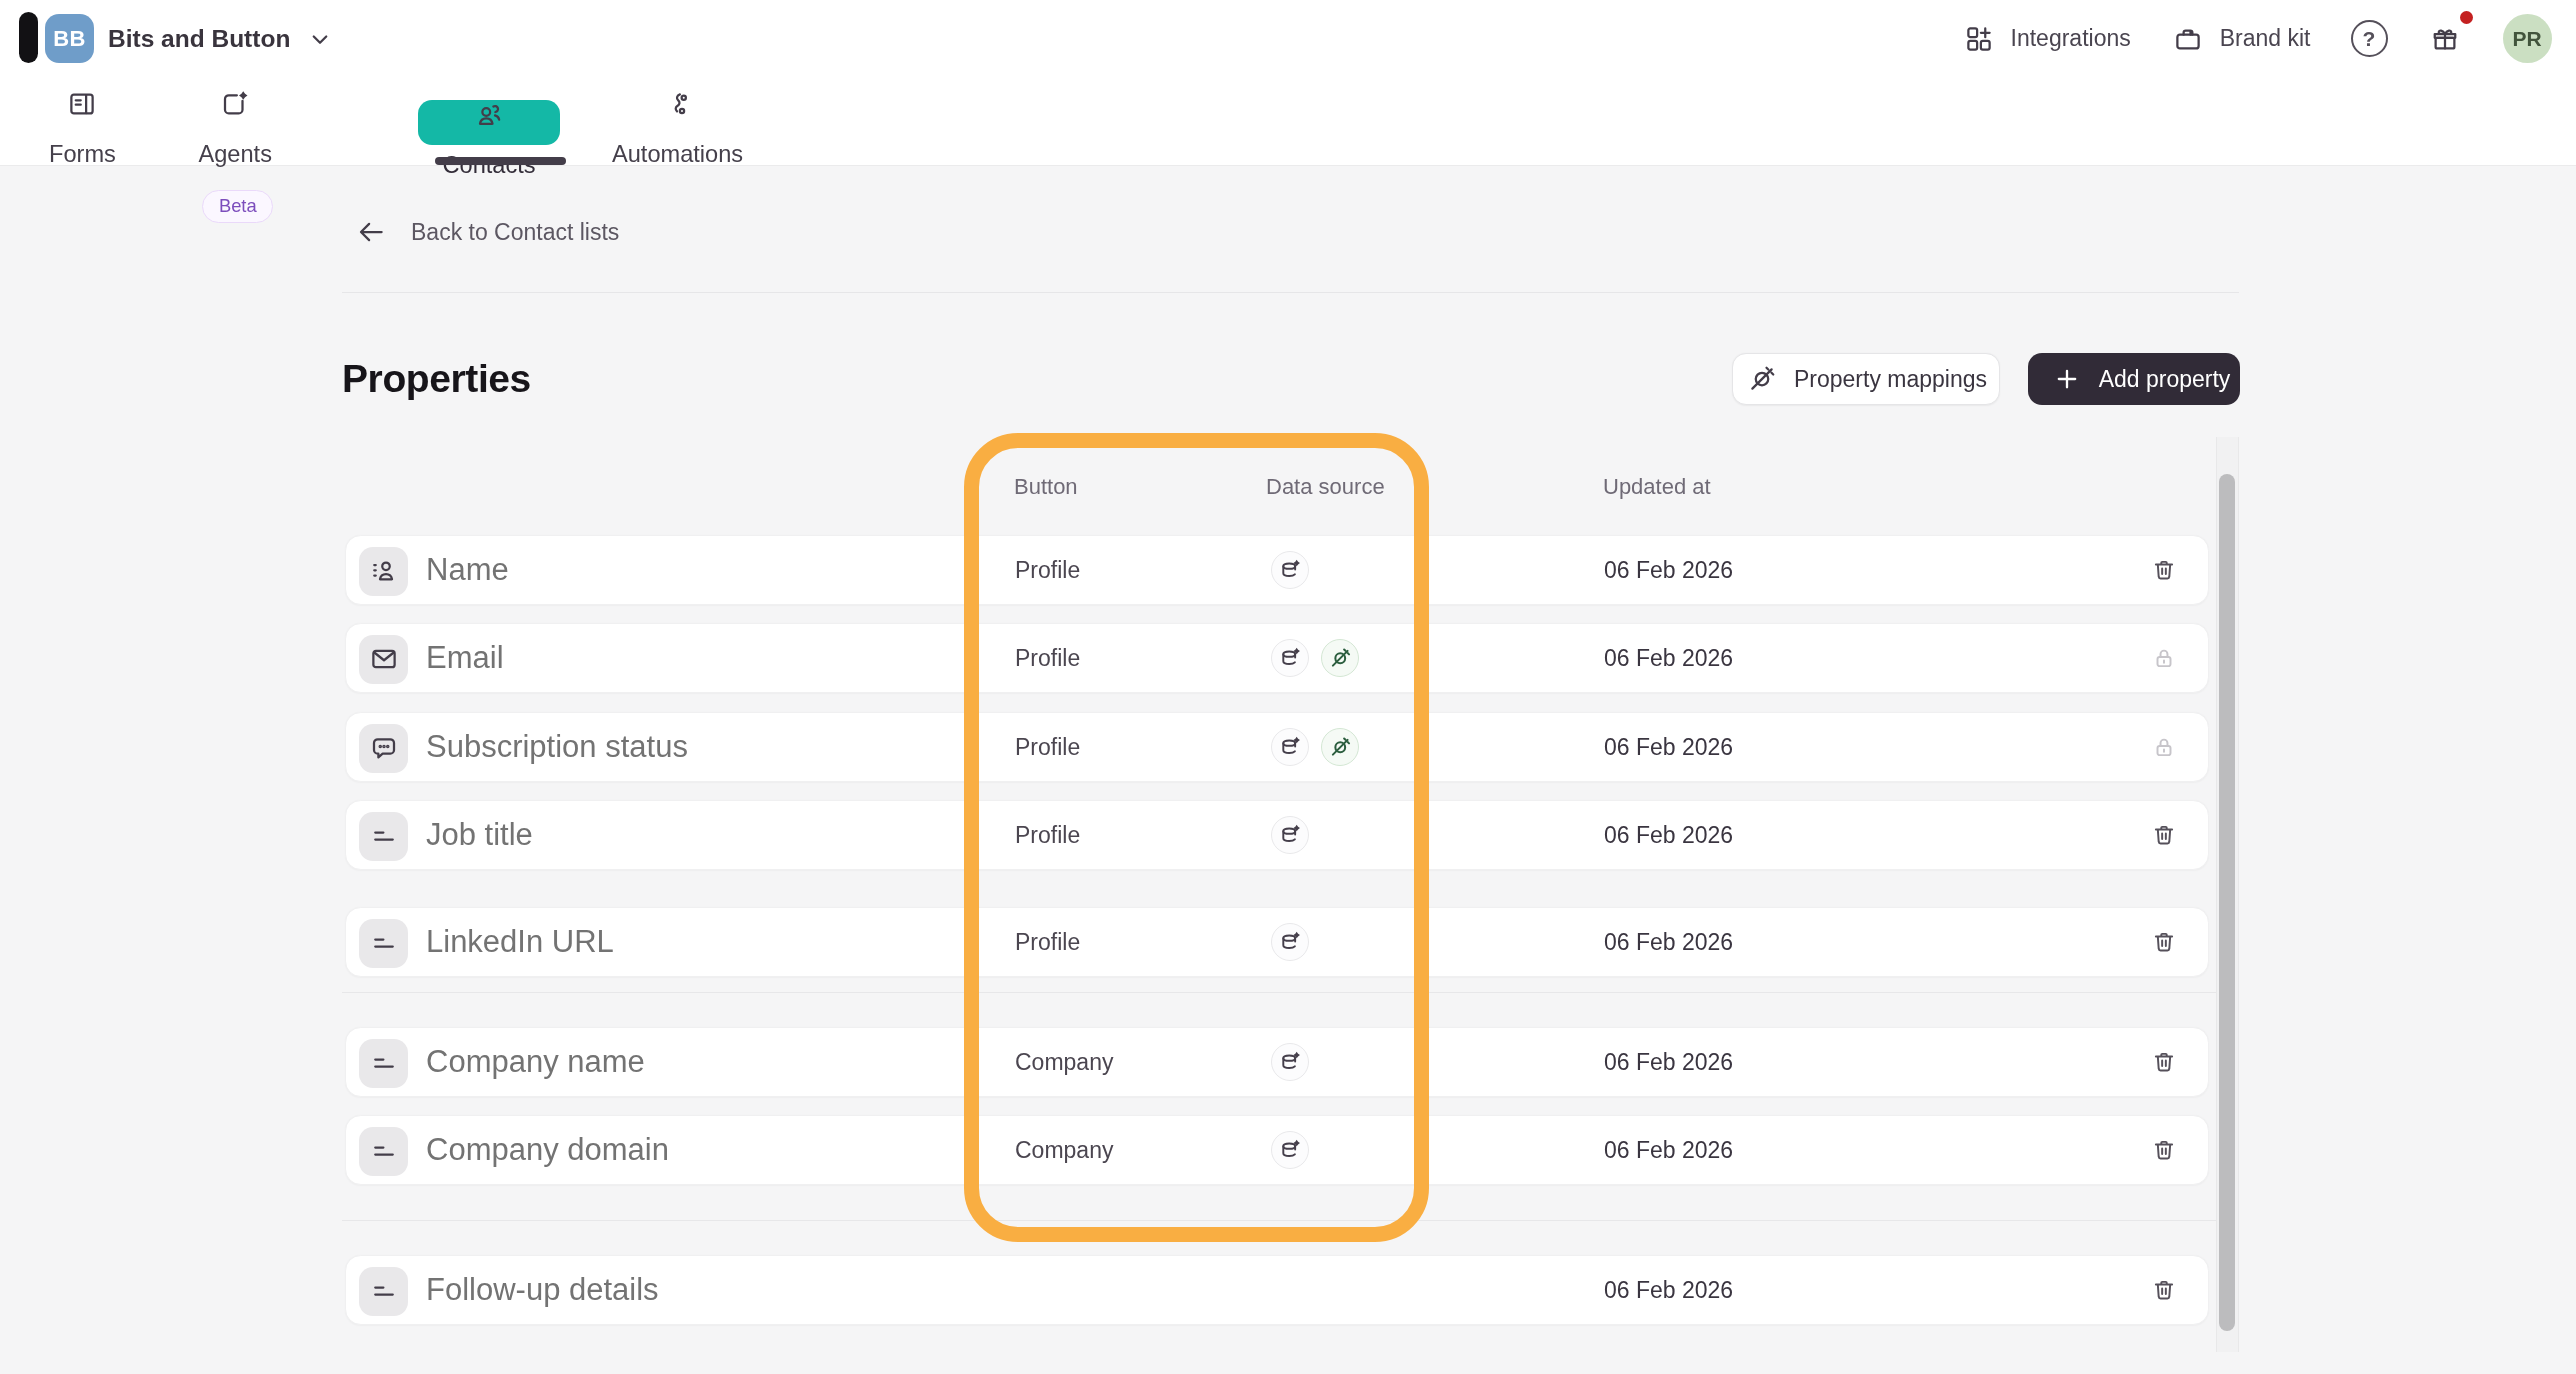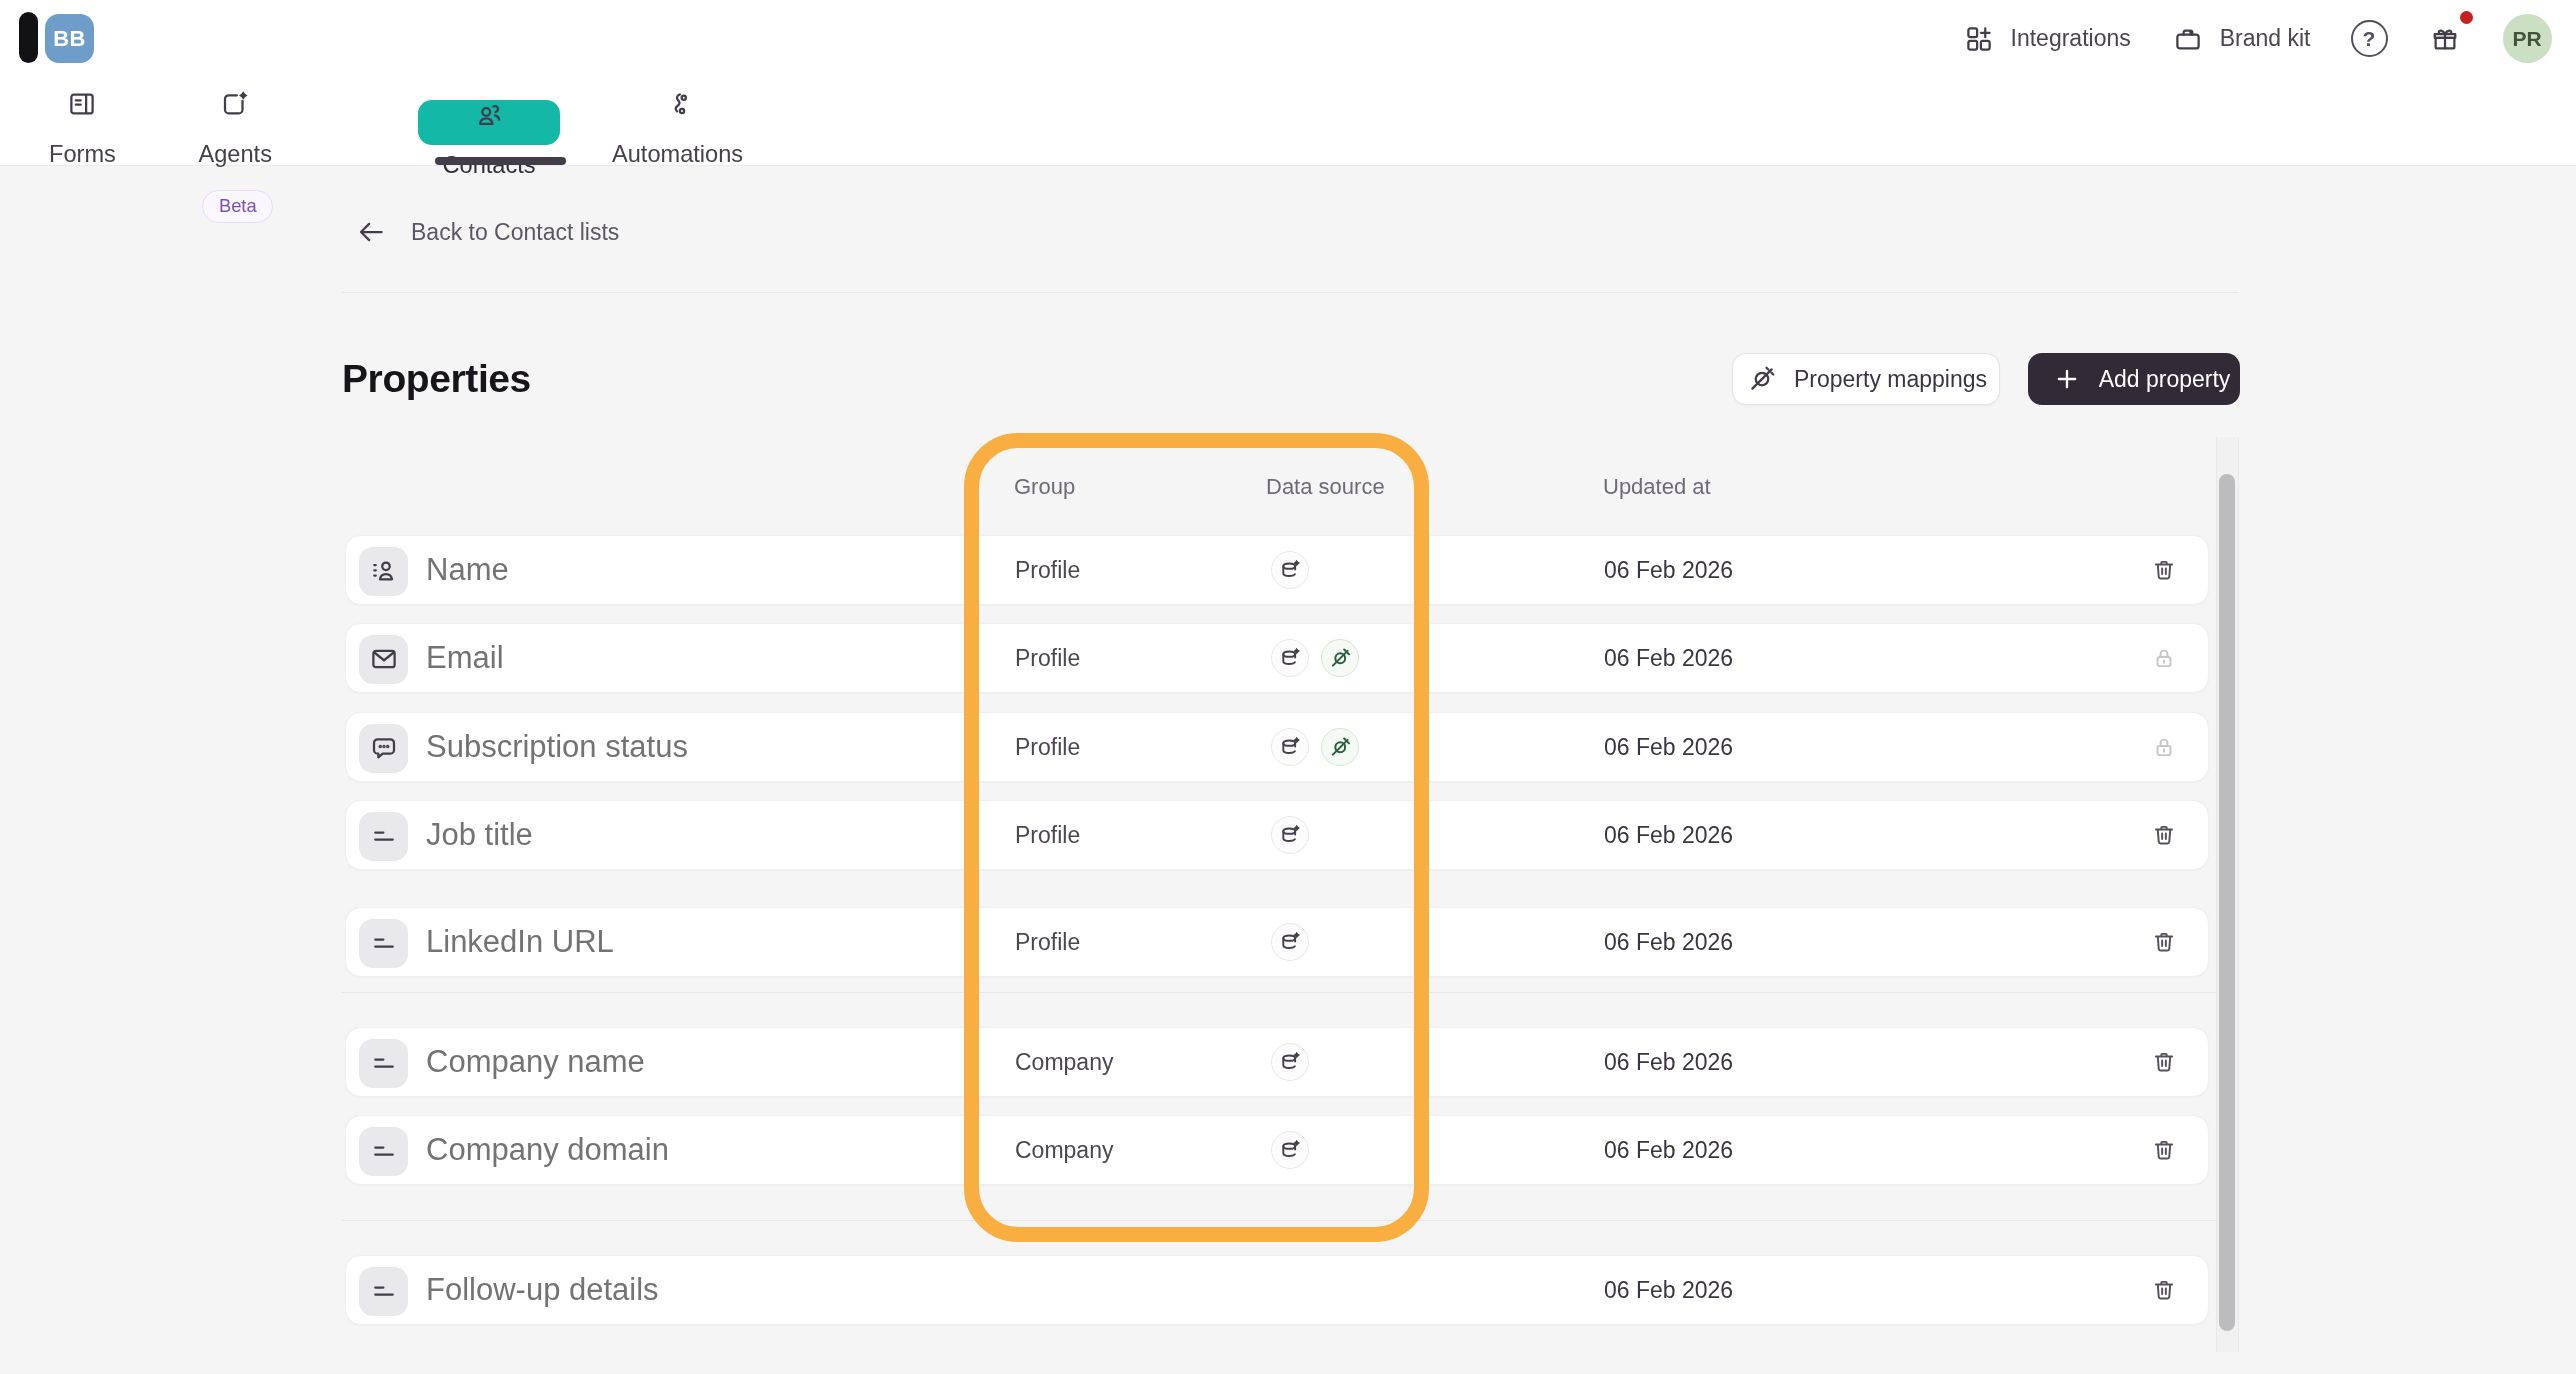--- a/index.html
+++ b/index.html
@@ -76,20 +76,28 @@
   svg { display:block; }
 </style>
 </head>
 <body>
 
 <div id="stage">
 
   <div class="topbar">
     <div class="edge-pill"></div>
     <div class="logo">BB</div>
+    <div class="ws-name">
+      <span>Bits and Button</span>
+      <span class="tb-icon">
+          <svg width="30" height="30" viewBox="0 0 24 24" fill="none" stroke="#433d49" stroke-width="1.8" stroke-linecap="round" stroke-linejoin="round">
+            <path d="M7 10l5 5 5-5"></path>
+          </svg>
+        </span>
+    </div>
     <div class="tb-right">
       <div class="tb-item">
         <span class="tb-icon">
             <svg width="30" height="30" viewBox="0 0 24 24" fill="none" stroke="#433d49" stroke-width="1.8" stroke-linecap="round" stroke-linejoin="round">
               <rect x="3.5" y="3.5" width="7" height="7" rx="1.5"></rect>
               <rect x="3.5" y="13.5" width="7" height="7" rx="1.5"></rect>
               <rect x="13.5" y="13.5" width="7" height="7" rx="1.5"></rect>
               <path d="M17 3.5v7M13.5 7h7"></path>
             </svg>
           </span>
@@ -182,21 +190,21 @@
   </div>
   <div class="btn btn-primary">
     <span class="tb-icon">
         <svg width="28" height="28" viewBox="0 0 24 24" fill="none" stroke="#ffffff" stroke-width="2" stroke-linecap="round">
           <path d="M12 5v14M5 12h14"></path>
         </svg>
       </span>
     <span>Add property</span>
   </div>
 
-  <div class="col-head" style="left:1014px">Group</div>
+  <div class="col-head" style="left:1014px">Button</div>
   <div class="col-head" style="left:1266px">Data source</div>
   <div class="col-head" style="left:1603px">Updated at</div>
 
   <div id="rows">
       <div class="row-card" style="top: 535px;">
         <div class="row-chip">
           <svg width="30" height="30" viewBox="0 0 24 24" fill="none" stroke="#433d49" stroke-width="1.8" stroke-linecap="round" stroke-linejoin="round">
             <circle cx="13.6" cy="8.2" r="3"></circle>
             <path d="M8.8 18.6c.4-2.6 2.3-4.1 4.8-4.1s4.4 1.5 4.8 4.1z"></path>
             <path d="M4.2 7.2h1.2M4.2 11.4h1.2M4.2 15.6h1.2"></path>

